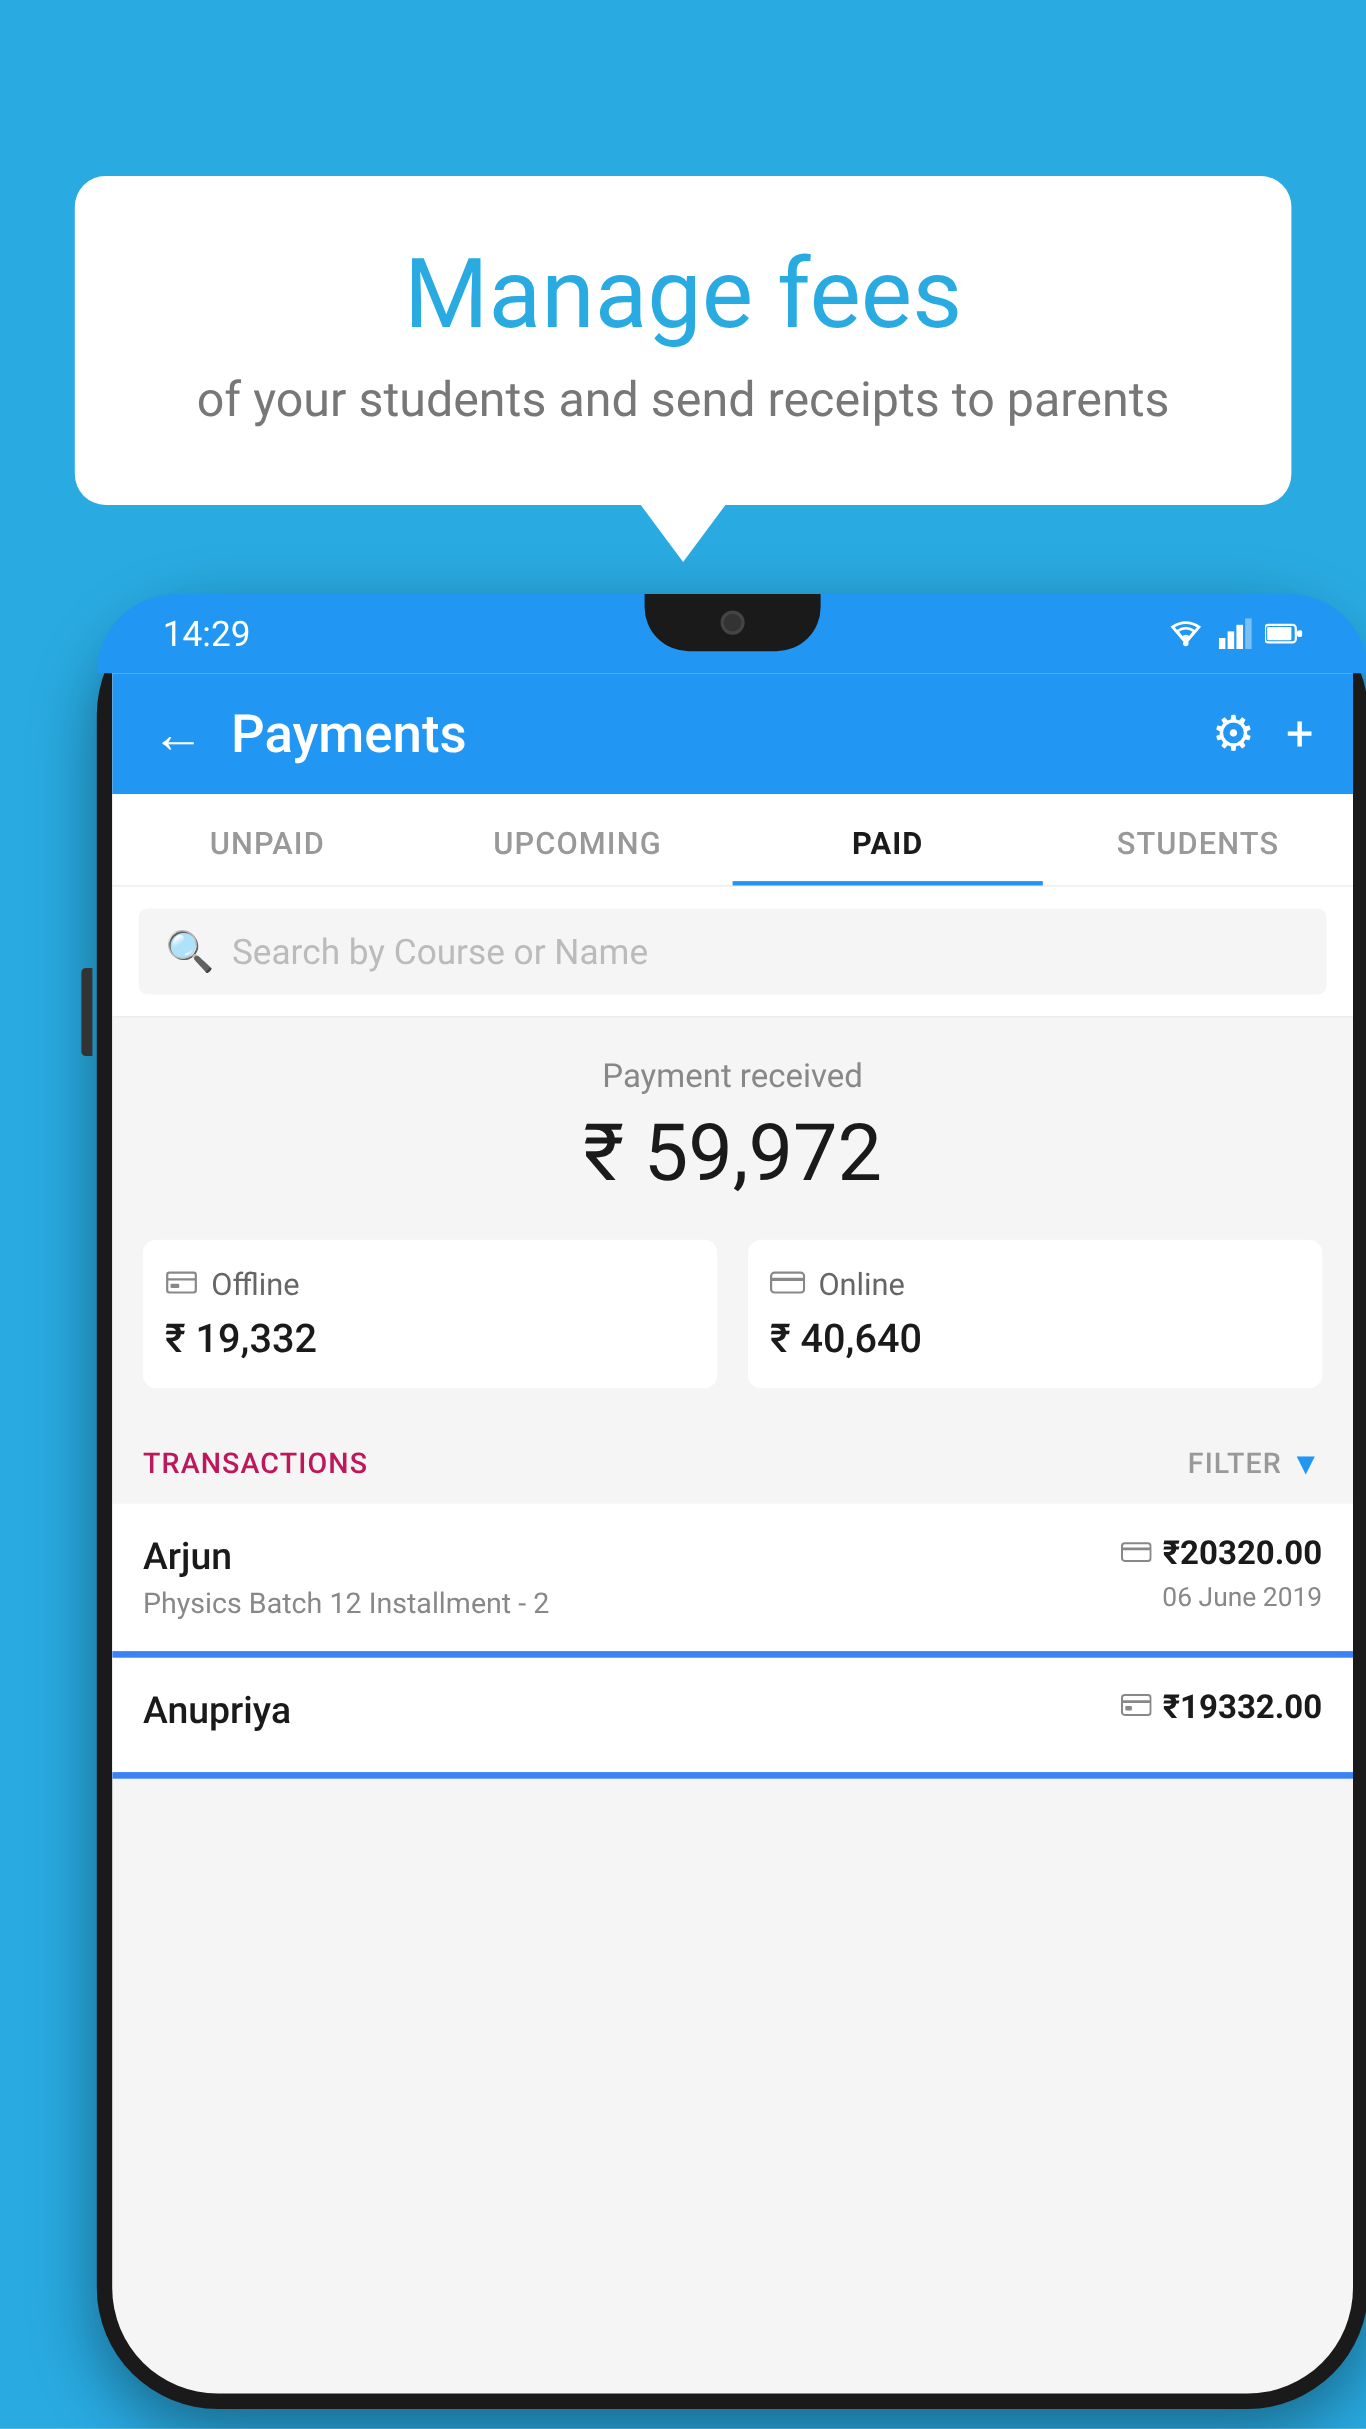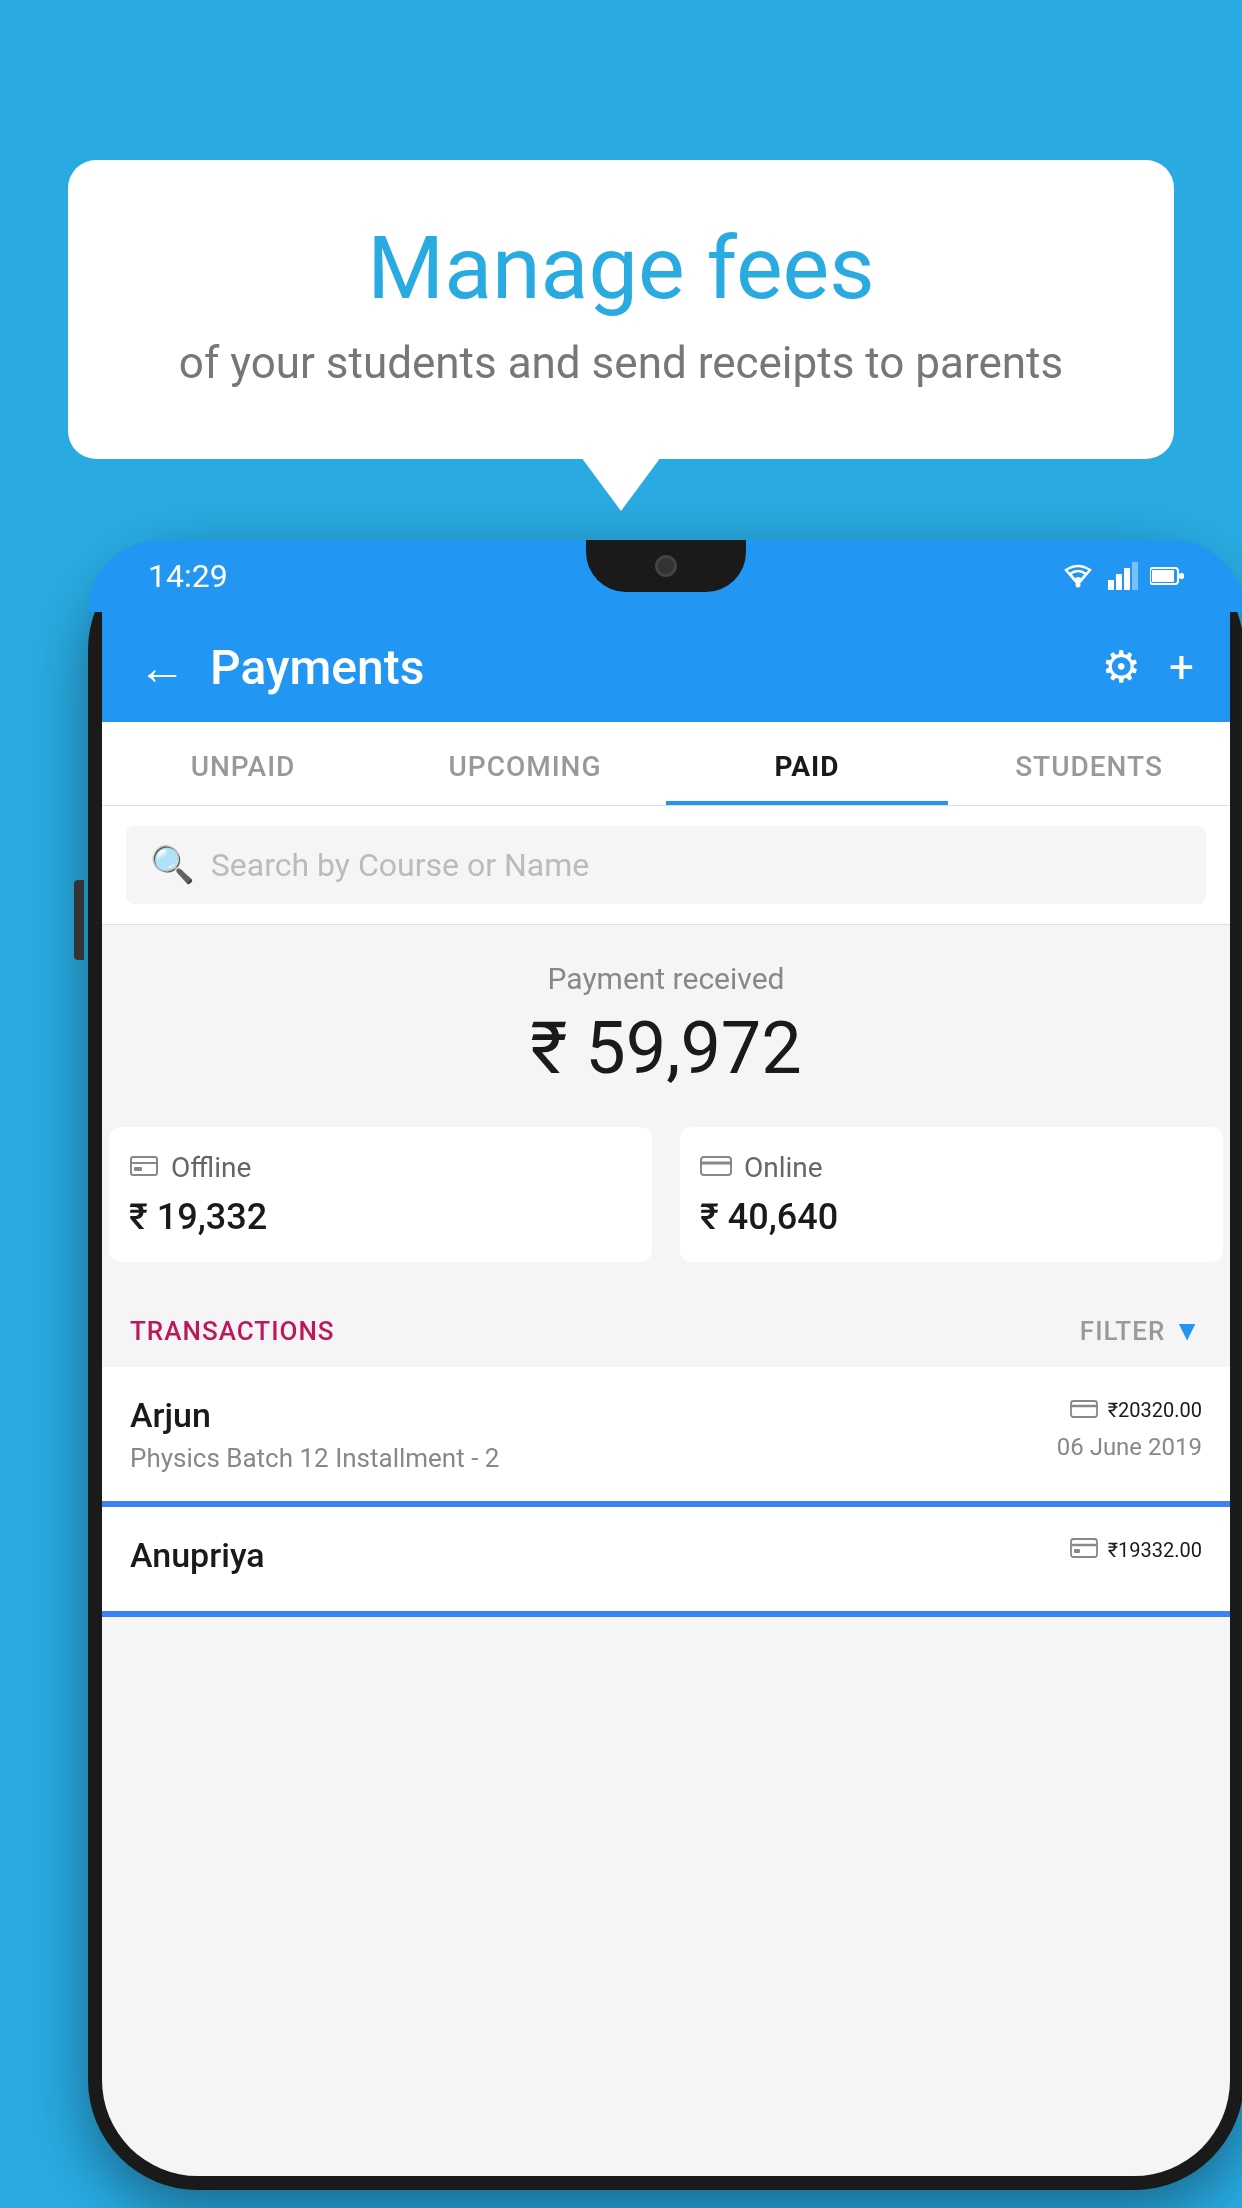--- a/index.html
+++ b/index.html
@@ -208,21 +208,21 @@
     }
 
     .search-placeholder {
       font-size: 32px;
       color: #bbb;
     }
 
     
     .payment-received {
       background: #f5f5f5;
-      padding: 36px 7px 28px;
+      padding: 36px 28px 28px;
       text-align: center;
     }
 
     .payment-received-label {
       font-size: 30px;
       color: #888;
       margin-bottom: 10px;
     }
 
     .payment-amount {
@@ -336,23 +336,23 @@
 
     .transaction-amount-row {
       display: flex;
       align-items: center;
       gap: 10px;
       justify-content: flex-end;
       margin-bottom: 8px;
     }
 
     .transaction-amount {
-      font-size: 20px;
+      font-size: 30px;
       color: #1a1a1a;
-      font-weight: 400;
+      font-weight: 700;
     }
 
     .transaction-icon {
       font-size: 26px;
       color: #888;
     }
 
     .transaction-date {
       font-size: 24px;
       color: #888;

